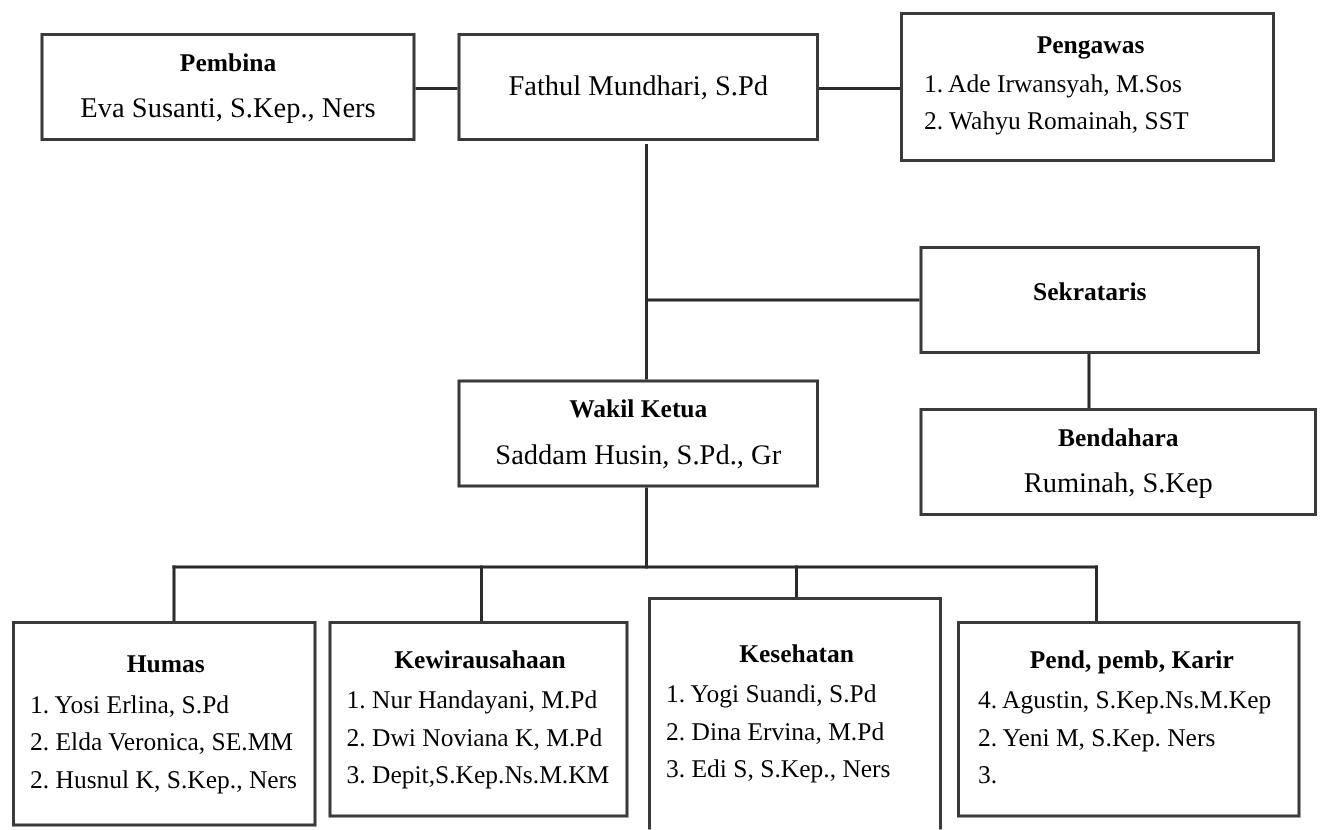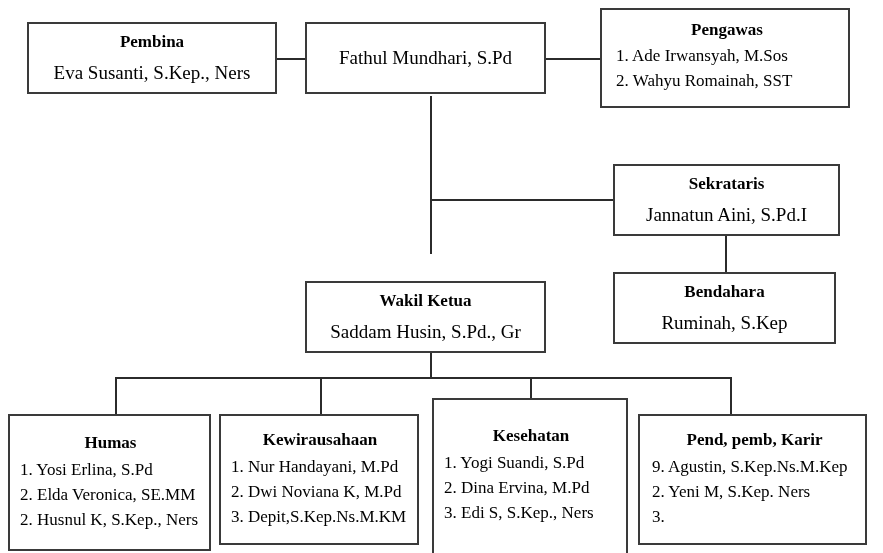--- a/index.html
+++ b/index.html
@@ -97,29 +97,28 @@
   <div class="node listbox" style="left:600px; top:8px; width:250px; height:100px; padding:6px 10px 9px 14px;">
     <div class="node-title">Pengawas</div>
     <ul class="node-list">
       <li>1. Ade Irwansyah, M.Sos</li>
       <li>2. Wahyu Romainah, SST</li>
     </ul>
   </div>
 
   <div class="node pair" style="left:613px; top:164px; width:227px; height:72px;">
     <div class="node-title">Sekrataris</div>
-    <div class="node-sub">Jannatun Aini, S.Pd.I</div>
   </div>
 
-  <div class="node pair" style="left:613px; top:272px; width:223px; height:72px;">
+  <div class="node pair" style="left:613px; top:272px; width:265px; height:72px;">
     <div class="node-title">Bendahara</div>
     <div class="node-sub">Ruminah, S.Kep</div>
   </div>
 
-  <div class="node pair" style="left:305px; top:253px; width:241px; height:72px;margin-top:28px;">
+  <div class="node pair" style="left:305px; top:253px; width:241px; height:72px;">
     <div class="node-title">Wakil Ketua</div>
     <div class="node-sub">Saddam Husin, S.Pd., Gr</div>
   </div>
 
   <div class="node listbox" style="left:8px; top:414px; width:203px; height:137px; padding:5px 8px 5px 10px;">
     <div class="node-title">Humas</div>
     <ul class="node-list">
       <li>1. Yosi Erlina, S.Pd</li>
       <li>2. Elda Veronica, SE.MM</li>
       <li>2. Husnul K, S.Kep., Ners</li>
@@ -140,19 +139,19 @@
     <ul class="node-list">
       <li>1. Yogi Suandi, S.Pd</li>
       <li>2. Dina Ervina, M.Pd</li>
       <li>3. Edi S, S.Kep., Ners</li>
     </ul>
   </div>
 
   <div class="node listbox" style="left:638px; top:414px; width:229px; height:131px; padding:5px 8px 5px 12px;">
     <div class="node-title">Pend, pemb, Karir</div>
     <ul class="node-list">
-      <li>9. Agustin, S.Kep.Ns.M.Kep</li>
+      <li>4. Agustin, S.Kep.Ns.M.Kep</li>
       <li>2. Yeni M, S.Kep. Ners</li>
       <li>3.</li>
     </ul>
   </div>
 
 </div>
 
 </body></html>

